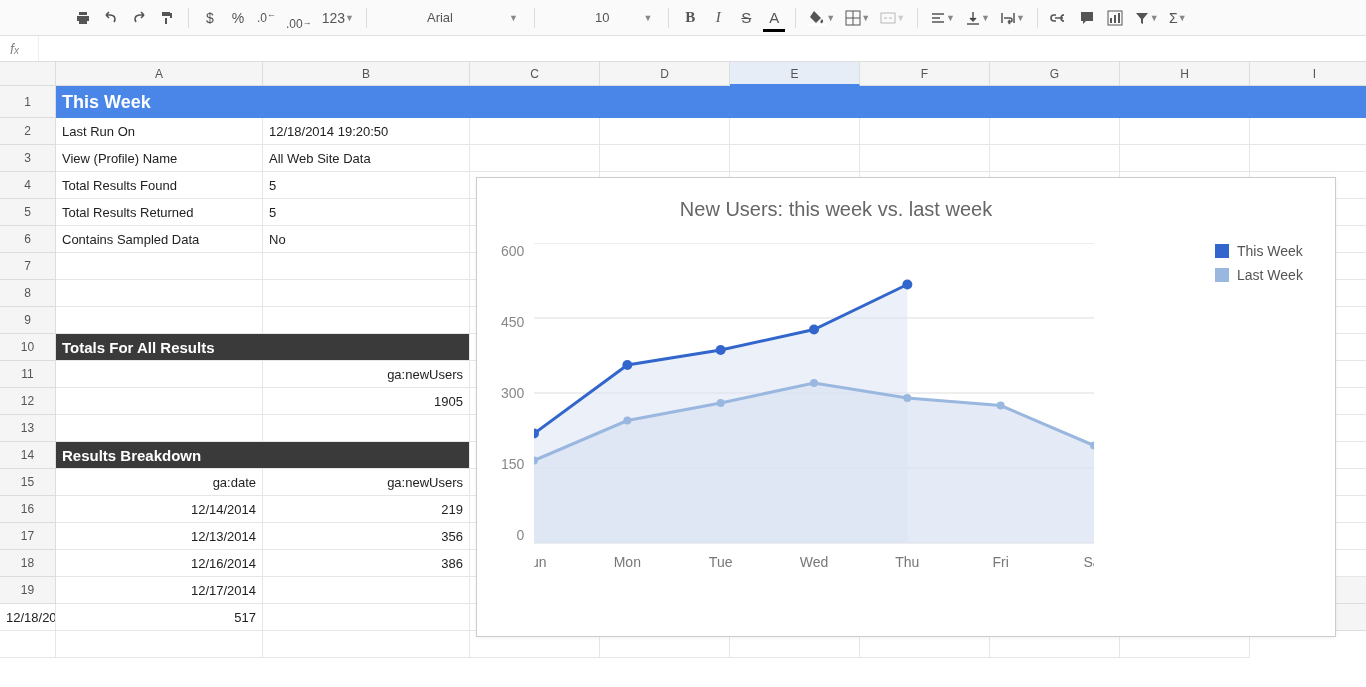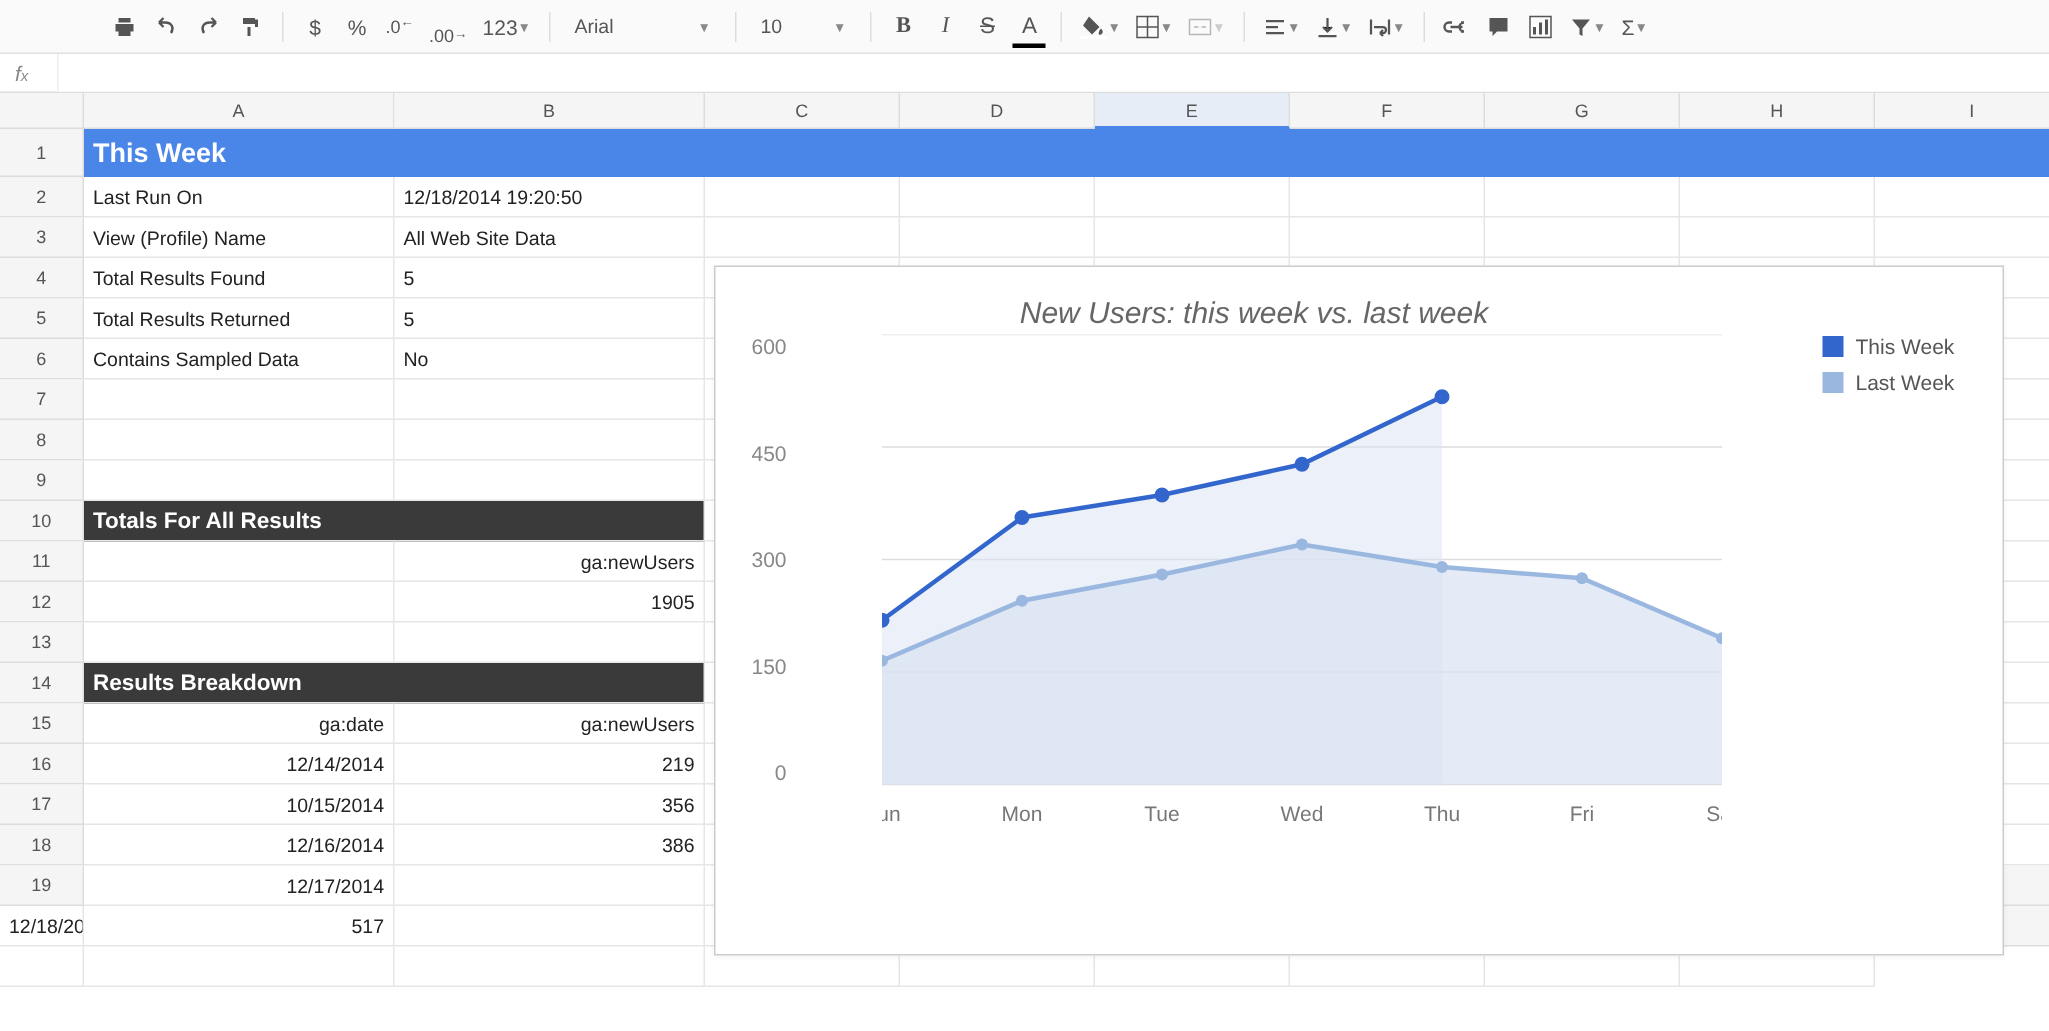--- a/index.html
+++ b/index.html
@@ -43,20 +43,21 @@
   }
   .tb-font, .tb-size {
     display: flex;
     align-items: center;
     gap: 6px;
     padding: 0 8px;
     height: 26px;
     color: #555;
     font-size: 13px;
     cursor: pointer;
+    margin-left: 44px;
   }
   .tb-chev { font-size: 9px; color: #888; }
   .tb-bold { font-weight: bold; font-family: serif; font-size: 15px; }
   .tb-italic { font-style: italic; font-family: serif; font-size: 15px; }
   .tb-strike { text-decoration: line-through; font-size: 15px; }
   .tb-a { font-size: 15px; position: relative; }
   .tb-a::after { content:''; position:absolute; left:2px; right:2px; bottom:-1px; height:3px; background:#000; }
 
   
   .formula-bar {
@@ -143,28 +144,26 @@
     height: 460px;
     background: #fff;
     border: 1px solid #ccc;
     box-shadow: 0 1px 4px rgba(0,0,0,.06);
     padding: 20px 24px;
   }
   .chart-title {
     text-align: center;
     font-size: 20px;
     color: #666;
-    margin-bottom: 2px;
+    margin-bottom: 22px;
     margin-right: 140px;
-    font-style: italic;
   }
   .chart-body {
     display: flex;
     height: 360px;
-    text-align: center;
   }
   .plot-wrap { display:flex; flex:1; }
   .y-axis {
     display: flex;
     flex-direction: column;
     justify-content: space-between;
     align-items: flex-end;
     padding-right: 10px;
     color: #888;
     font-size: 14px;
@@ -461,21 +460,21 @@
     <div class="cell ar">12/14/2014</div>
     <div class="cell ar">219</div>
     <div class="cell"></div>
     <div class="cell"></div>
     <div class="cell"></div>
     <div class="cell"></div>
     <div class="cell"></div>
     <div class="cell"></div>
     <div class="cell"></div>
     <div class="rowhead">17</div>
-    <div class="cell ar">10/15/2014</div>
+    <div class="cell ar">12/13/2014</div>
     <div class="cell ar">356</div>
     <div class="cell"></div>
     <div class="cell"></div>
     <div class="cell"></div>
     <div class="cell"></div>
     <div class="cell"></div>
     <div class="cell"></div>
     <div class="cell"></div>
     <div class="rowhead">18</div>
     <div class="cell ar">12/16/2014</div>

